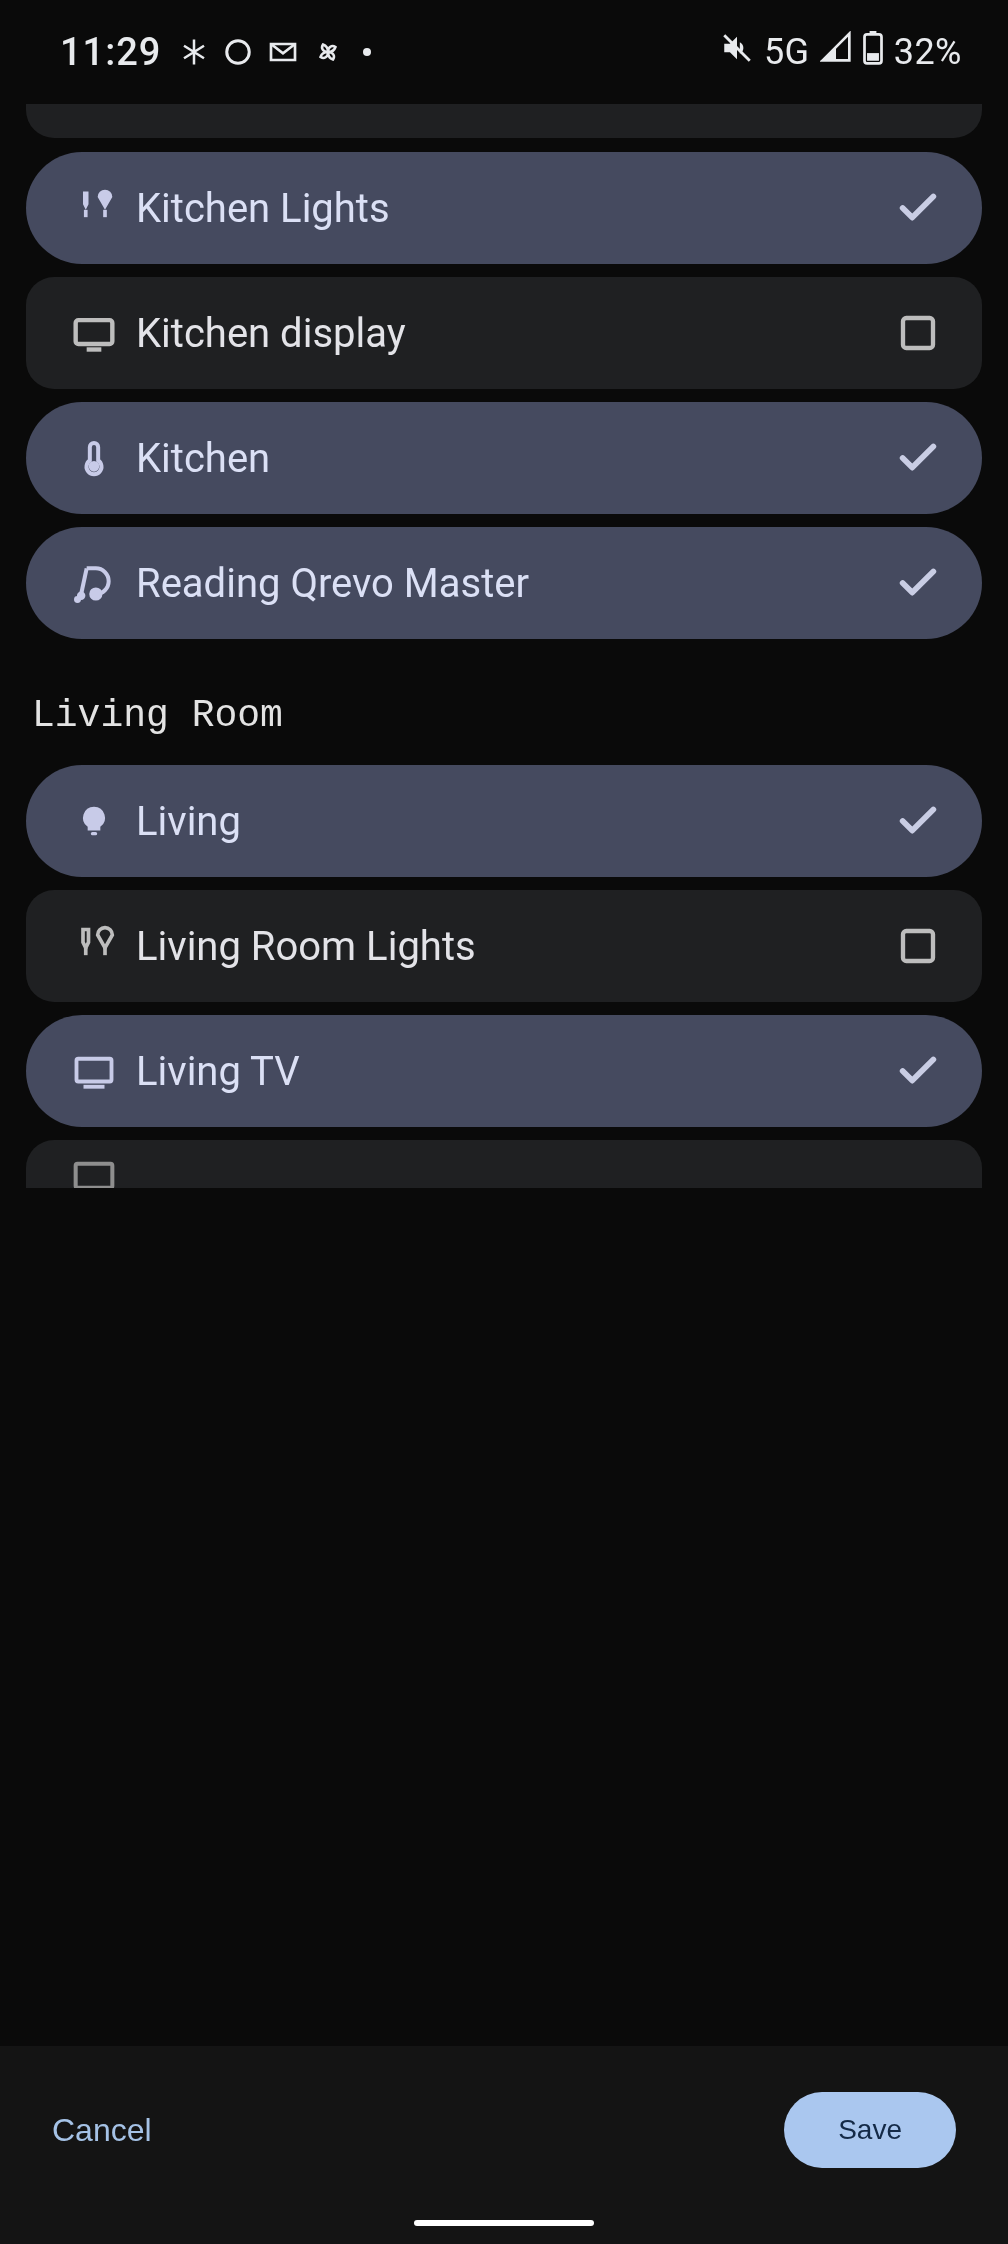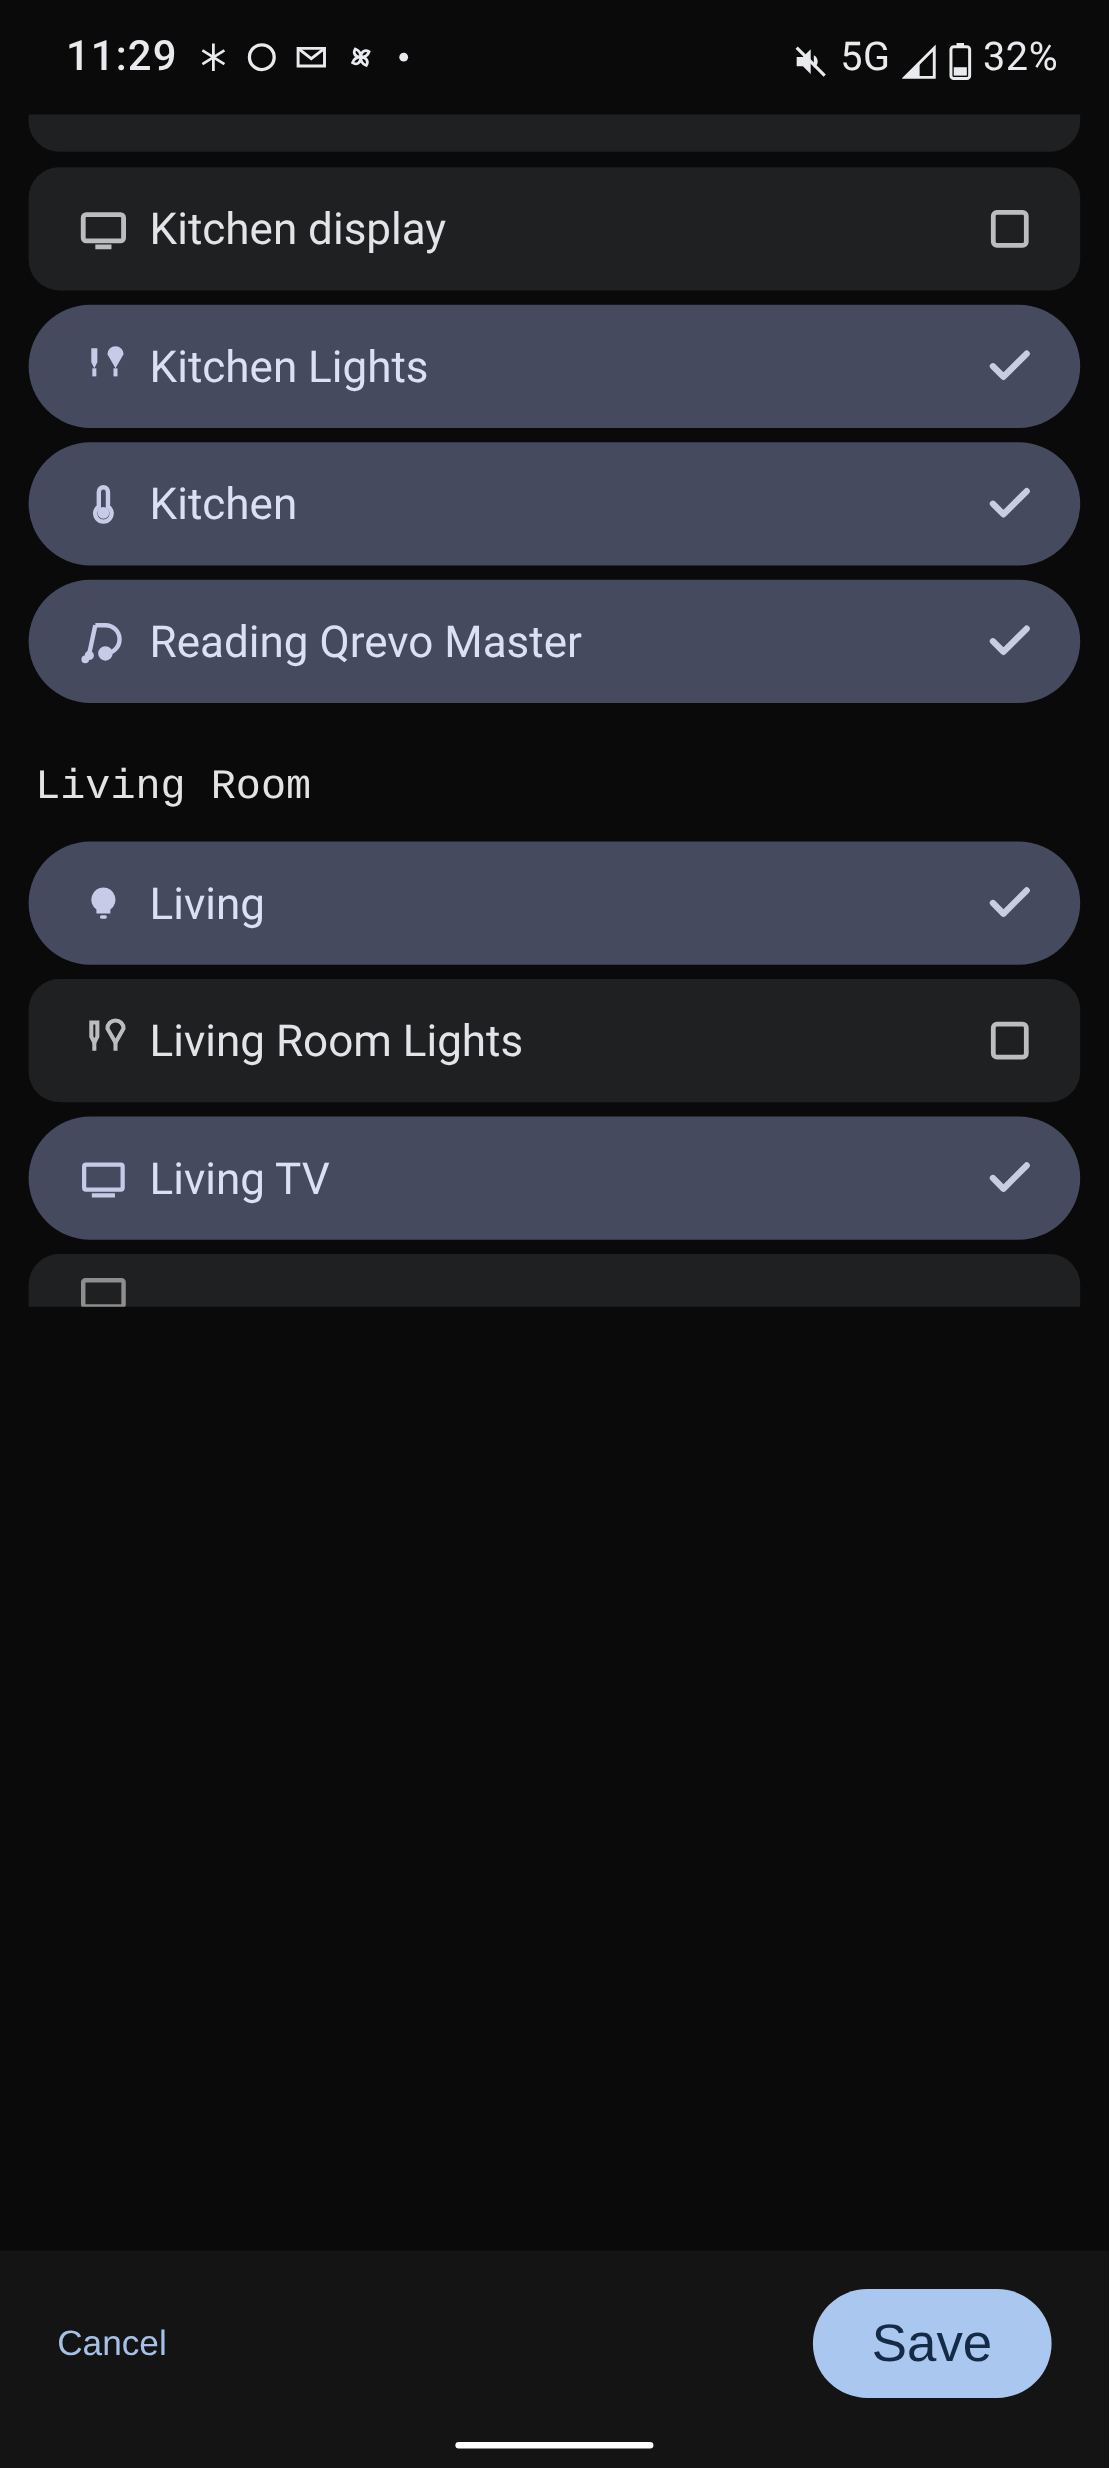--- a/index.html
+++ b/index.html
@@ -3,21 +3,21 @@
 <meta charset="utf-8">
 <style>
   * { margin: 0; padding: 0; box-sizing: border-box; }
   html, body { width: 1008px; height: 2244px; background: #0a0a0a; font-family: 'Roboto', 'Segoe UI', Arial, sans-serif; overflow: hidden; }
   
   
   .status-bar { height: 104px; display: flex; align-items: center; justify-content: space-between; padding: 0 46px 0 60px; color: #e8eaed; }
   .status-left { display: flex; align-items: center; gap: 18px; }
   .status-time { font-size: 38px; font-weight: 500; letter-spacing: 1px; }
   .status-icons-left { display: flex; align-items: center; gap: 14px; }
-  .status-right { display: flex; align-items: flex-end; gap: 10px; font-size: 36px; font-weight: 400; }
+  .status-right { display: flex; align-items: flex-start; gap: 10px; font-size: 36px; font-weight: 400; }
   .status-right .txt { letter-spacing: 0.5px; }
   .sicon { display:inline-flex; align-items:center; justify-content:center; }
 
   
   .content { padding: 0 26px; }
   
   .partial-top { height: 34px; background: #1f2022; border-radius: 0 0 28px 28px; margin-bottom: 14px; }
 
   .device-row { display: flex; align-items: center; height: 112px; border-radius: 56px; padding: 0 40px 0 36px; margin-bottom: 13px; }
   .device-row.selected { background: #454a5f; }
@@ -30,21 +30,21 @@
   .device-check { width: 48px; display:flex; align-items:center; justify-content:center; }
 
   .section-header { font-size: 38px; color: #e3e3e3; padding: 42px 0 28px 6px; font-weight: 400; font-family: Liberation Mono, monospace; }
 
   .partial-bottom { height: 48px; background: #1f2022; border-radius: 28px 28px 0 0; margin-top: 0; display:flex; align-items:flex-end; padding: 0 40px 0 36px;}
   .partial-bottom .device-icon { padding-top: 18px; }
 
   
   .bottom-bar { position: absolute; left:0; right:0; bottom:0; height: 198px; background: #141414; display:flex; align-items:center; justify-content: space-between; padding: 0 52px 30px 52px; }
   .btn-cancel { color: #a5c2e6; font-size: 32px; font-weight: 400; background: none; border: none; }
-  .btn-save { background: #aac7ef; color: #142a47; font-size: 48px; font-weight: 500; border: none; border-radius: 50px; padding: 22px 54px; }
+  .btn-save { background: #aac7ef; color: #142a47; font-size: 28px; font-weight: 500; border: none; border-radius: 50px; padding: 22px 54px; }
 
   .nav-handle { position:absolute; bottom: 18px; left: 50%; transform: translateX(-50%); width: 180px; height: 6px; background: #fff; border-radius: 3px; }
 
   svg { display:block; }
 </style>
 </head>
 <body>
 
 <div class="status-bar">
   <div class="status-left">
@@ -95,47 +95,47 @@
           <rect x="2.5" y="13" width="7" height="4.5" fill="#e8eaed"></rect>
         </svg>
     </span>
     <span class="txt">32%</span>
   </div>
 </div>
 
 <div class="content">
   <div class="partial-top"></div>
 
-  <div class="device-row unselected">
-    <span class="device-icon">
-      <svg width="44" height="44" viewBox="0 0 24 24" fill="none" stroke="#bdbdbd" stroke-width="2.4">
-          <rect x="2" y="5" width="20" height="13" rx="1.5"></rect>
-          <line x1="8" y1="21" x2="16" y2="21"></line>
-        </svg>
-    </span>
-    <span class="device-label">Kitchen display</span>
-    <span class="device-check">
-      <svg width="40" height="40" viewBox="0 0 24 24" fill="none" stroke="#bdbdbd" stroke-width="2.6">
-          <rect x="3" y="3" width="18" height="18" rx="2"></rect>
-        </svg>
-    </span>
-  </div>
-
   <div class="device-row selected">
     <span class="device-icon">
       <svg width="44" height="44" viewBox="0 0 24 24" fill="#c8cbe8">
           <path d="M6 3h3v7L7.5 13 6 10V3zM14 6a4 4 0 018 0l-4 7-4-7z"></path>
           <rect x="6.5" y="13" width="2" height="4"></rect>
           <rect x="17" y="13" width="2" height="4"></rect>
         </svg>
     </span>
     <span class="device-label">Kitchen Lights</span>
     <span class="device-check">
       <svg width="46" height="46" viewBox="0 0 24 24" fill="none" stroke="#c9cde4" stroke-width="3" stroke-linecap="round" stroke-linejoin="round">
           <polyline points="4 12 9 17 20 6"></polyline>
+        </svg>
+    </span>
+  </div>
+
+  <div class="device-row unselected">
+    <span class="device-icon">
+      <svg width="44" height="44" viewBox="0 0 24 24" fill="none" stroke="#bdbdbd" stroke-width="2.4">
+          <rect x="2" y="5" width="20" height="13" rx="1.5"></rect>
+          <line x1="8" y1="21" x2="16" y2="21"></line>
+        </svg>
+    </span>
+    <span class="device-label">Kitchen display</span>
+    <span class="device-check">
+      <svg width="40" height="40" viewBox="0 0 24 24" fill="none" stroke="#bdbdbd" stroke-width="2.6">
+          <rect x="3" y="3" width="18" height="18" rx="2"></rect>
         </svg>
     </span>
   </div>
 
   <div class="device-row selected">
     <span class="device-icon">
       <svg width="40" height="44" viewBox="0 0 24 24" fill="none" stroke="#c8cbe8" stroke-width="2.4">
           <path d="M12 3a2.5 2.5 0 00-2.5 2.5v8a4.5 4.5 0 105 0v-8A2.5 2.5 0 0012 3z"></path>
           <circle cx="12" cy="17" r="2" fill="#c8cbe8"></circle>
         </svg>

